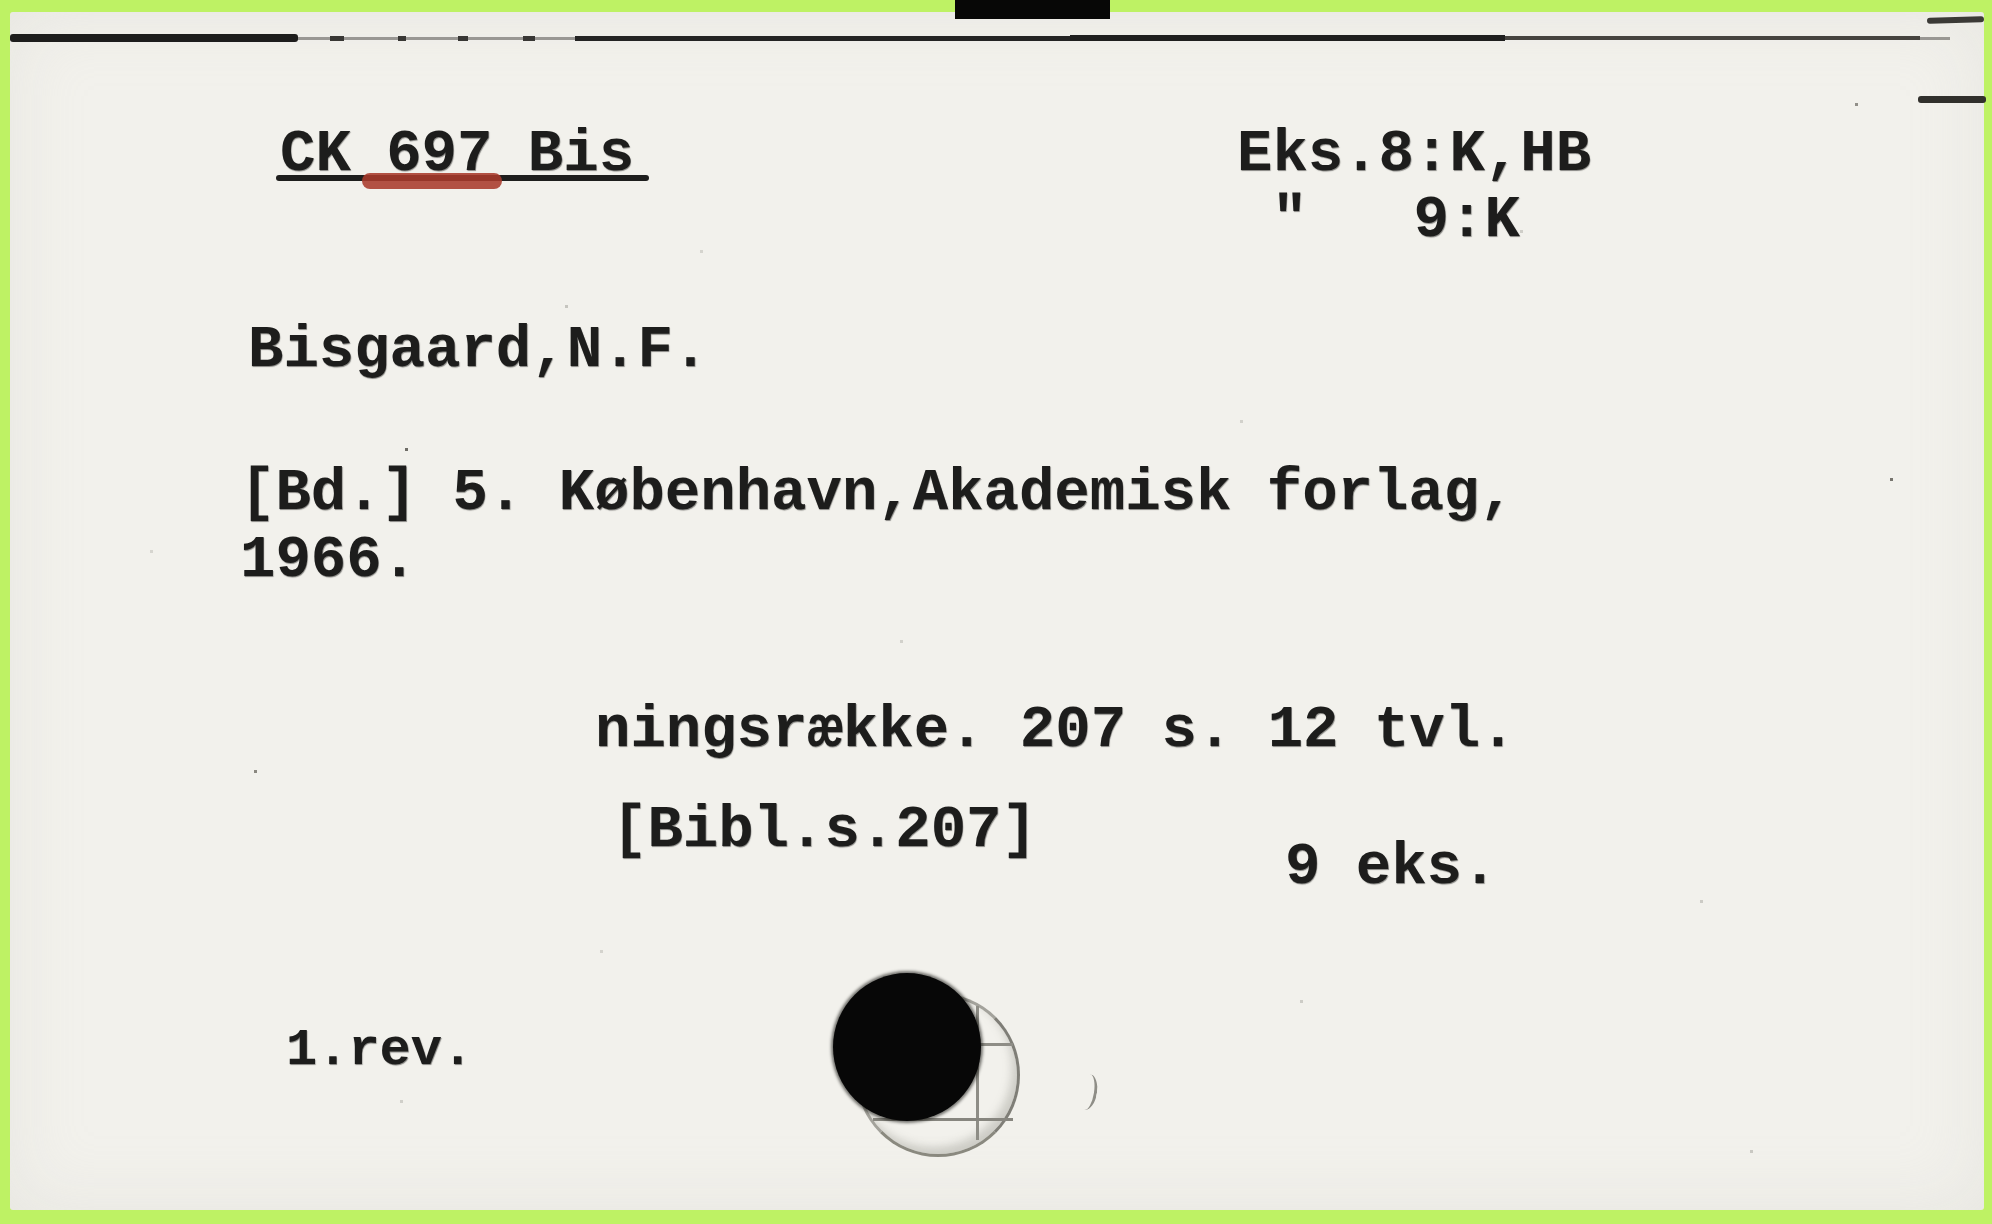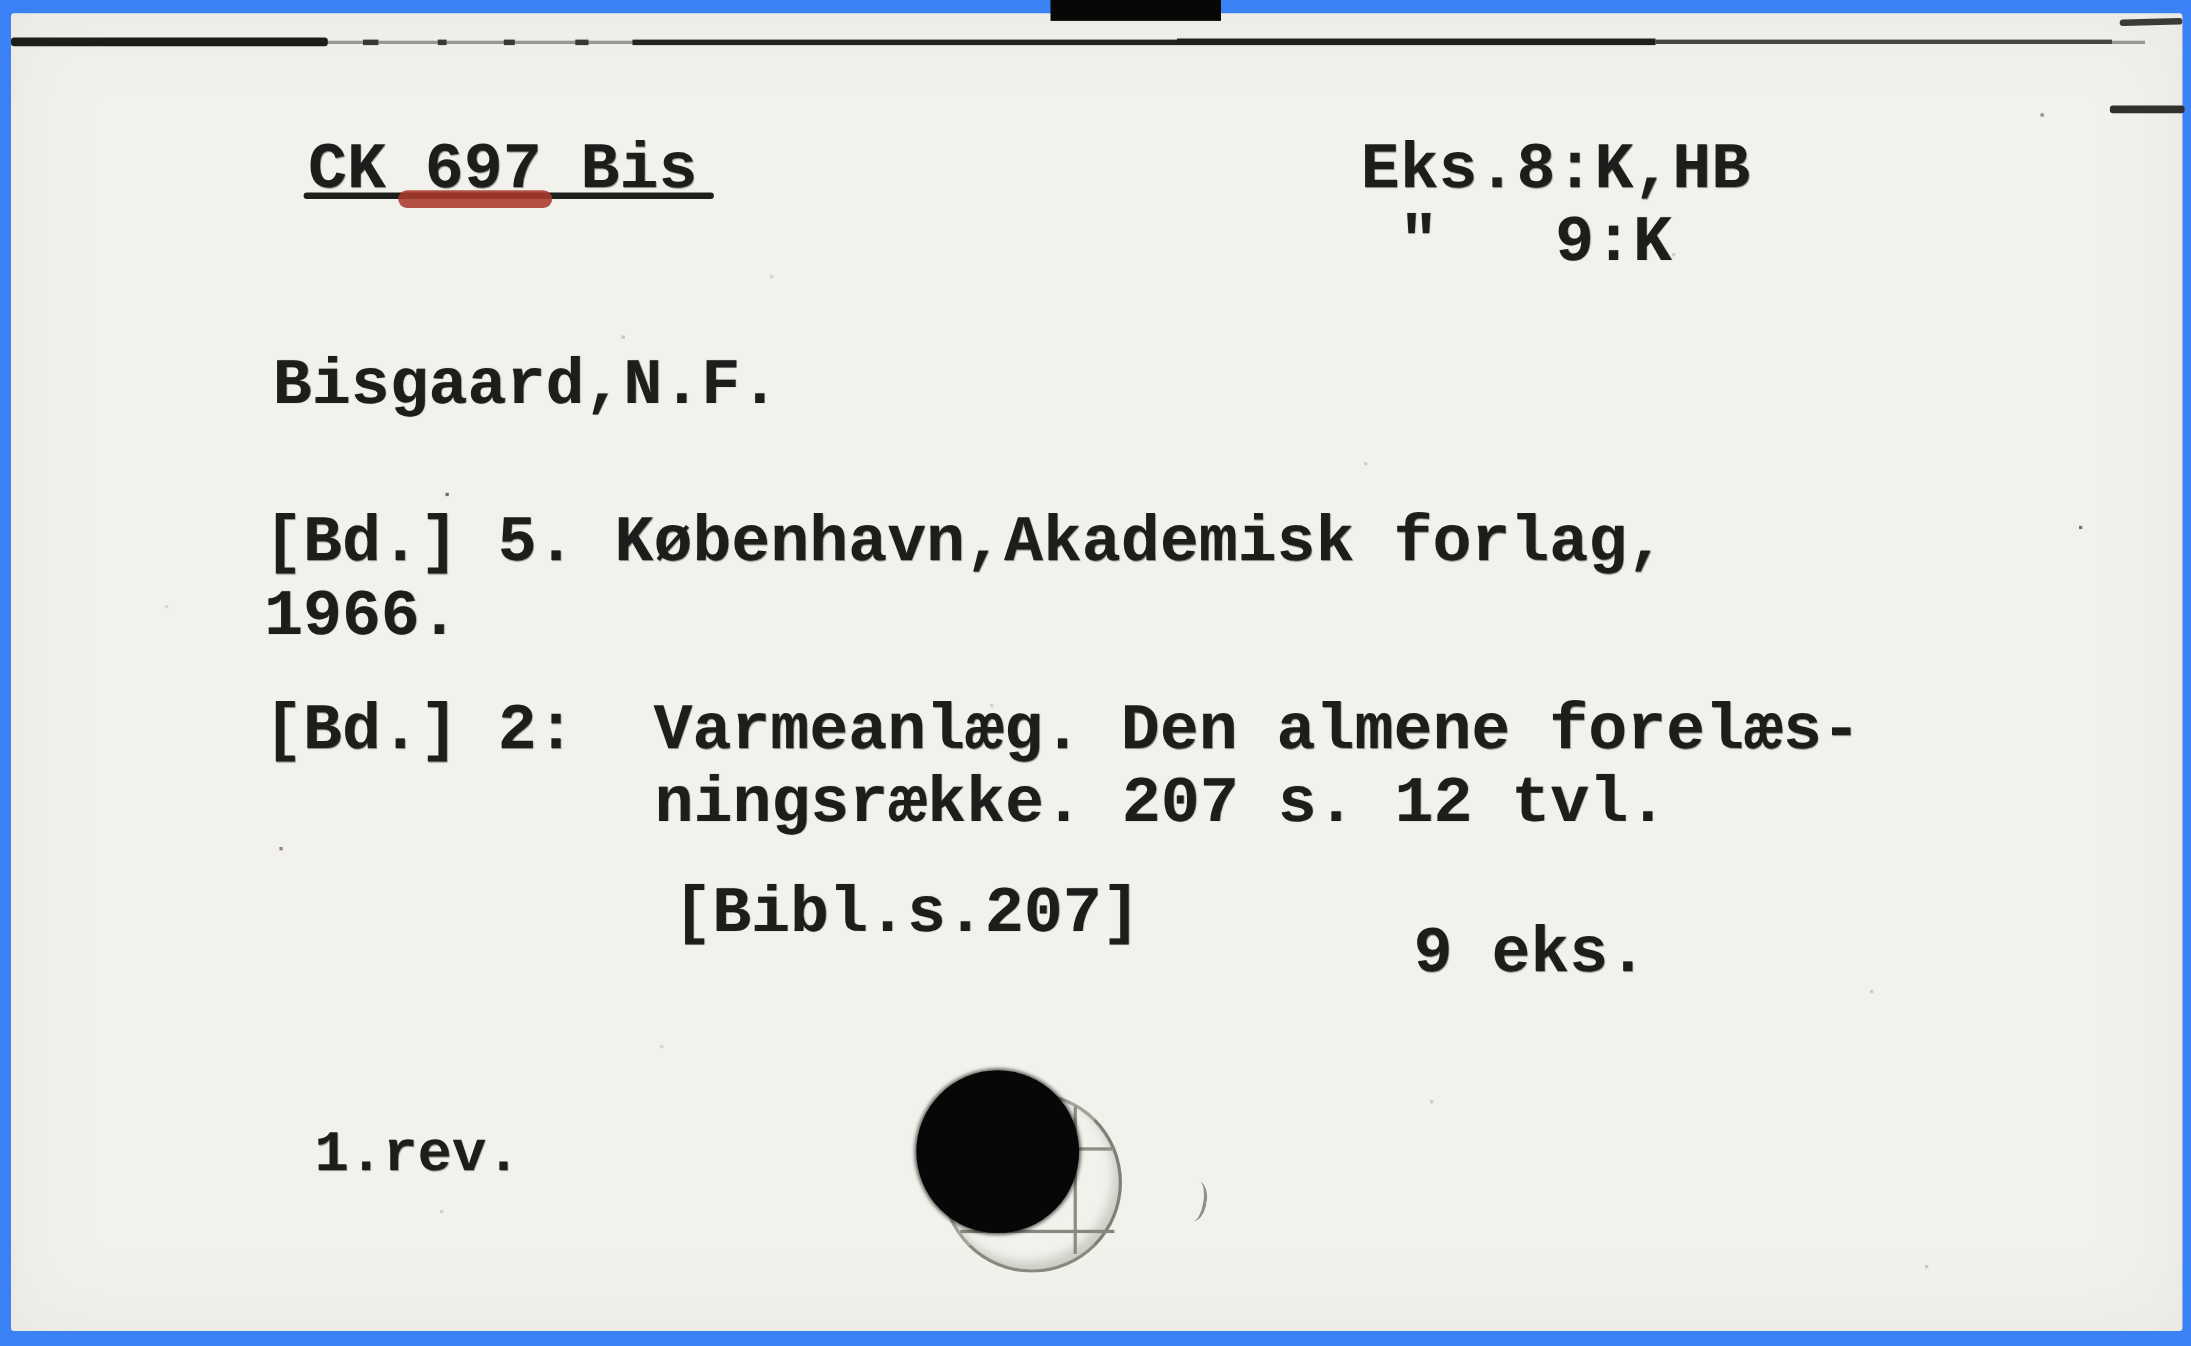--- a/index.html
+++ b/index.html
@@ -1,16 +1,16 @@
 <!DOCTYPE html>
 <html><head>
 <meta charset="utf-8">
 <style>
   html,body{margin:0;padding:0;background:#000;}
-  .scan{position:relative;width:1992px;height:1224px;background:#3b82f6;overflow:hidden;
+  .scan{position:relative;width:1992px;height:1224px;background:#bef264;overflow:hidden;
         font-family:"Liberation Mono", monospace;}
   .card{position:absolute;left:10px;top:12px;width:1974px;height:1198px;
         background:#f2f1ec;border-radius:3px;
         box-shadow:inset 0 0 70px rgba(205,204,198,.28);}
   .tl{position:absolute;font:700 59px "Liberation Mono", monospace;color:#1d1d1c;
       white-space:pre;line-height:59px;
       text-shadow:0.6px 0.6px 0.9px rgba(30,30,28,.5);}
   .tl.small{font-size:52px;line-height:52px;}
   .stroke{position:absolute;}
   
@@ -68,21 +68,20 @@
   <div class="stroke ul-black"></div>
   <div class="stroke ul-red"></div>
 
   <div class="tl" style="left:1237px;top:125px;">Eks.8:K,HB</div>
   <div class="tl" style="left:1272px;top:191px;">"   9:K</div>
 
   <div class="tl" style="left:248px;top:321px;">Bisgaard,N.F.</div>
   <div class="tl" style="left:240px;top:464px;">[Bd.] 5. København,Akademisk forlag,</div>
   <div class="tl" style="left:240px;top:531px;">1966.</div>
 
-  <div class="tl" style="left:240px;top:635px;">[Bd.] 2:  Varmeanlæg. Den almene forelæs-</div>
   <div class="tl" style="left:595px;top:701px;">ningsrække. 207 s. 12 tvl.</div>
   <div class="tl" style="left:612px;top:765px;margin-top:36px;">[Bibl.s.207]</div>
 
   <div class="tl" style="left:1285px;top:838px;">9 eks.</div>
 
   <div class="tl small" style="left:262px;top:1025px;margin-left:24px;">1.rev.</div>
 
   <div class="stroke ghost"></div>
   <div class="stroke ghost-v"></div>
   <div class="stroke ghost-h1"></div>

